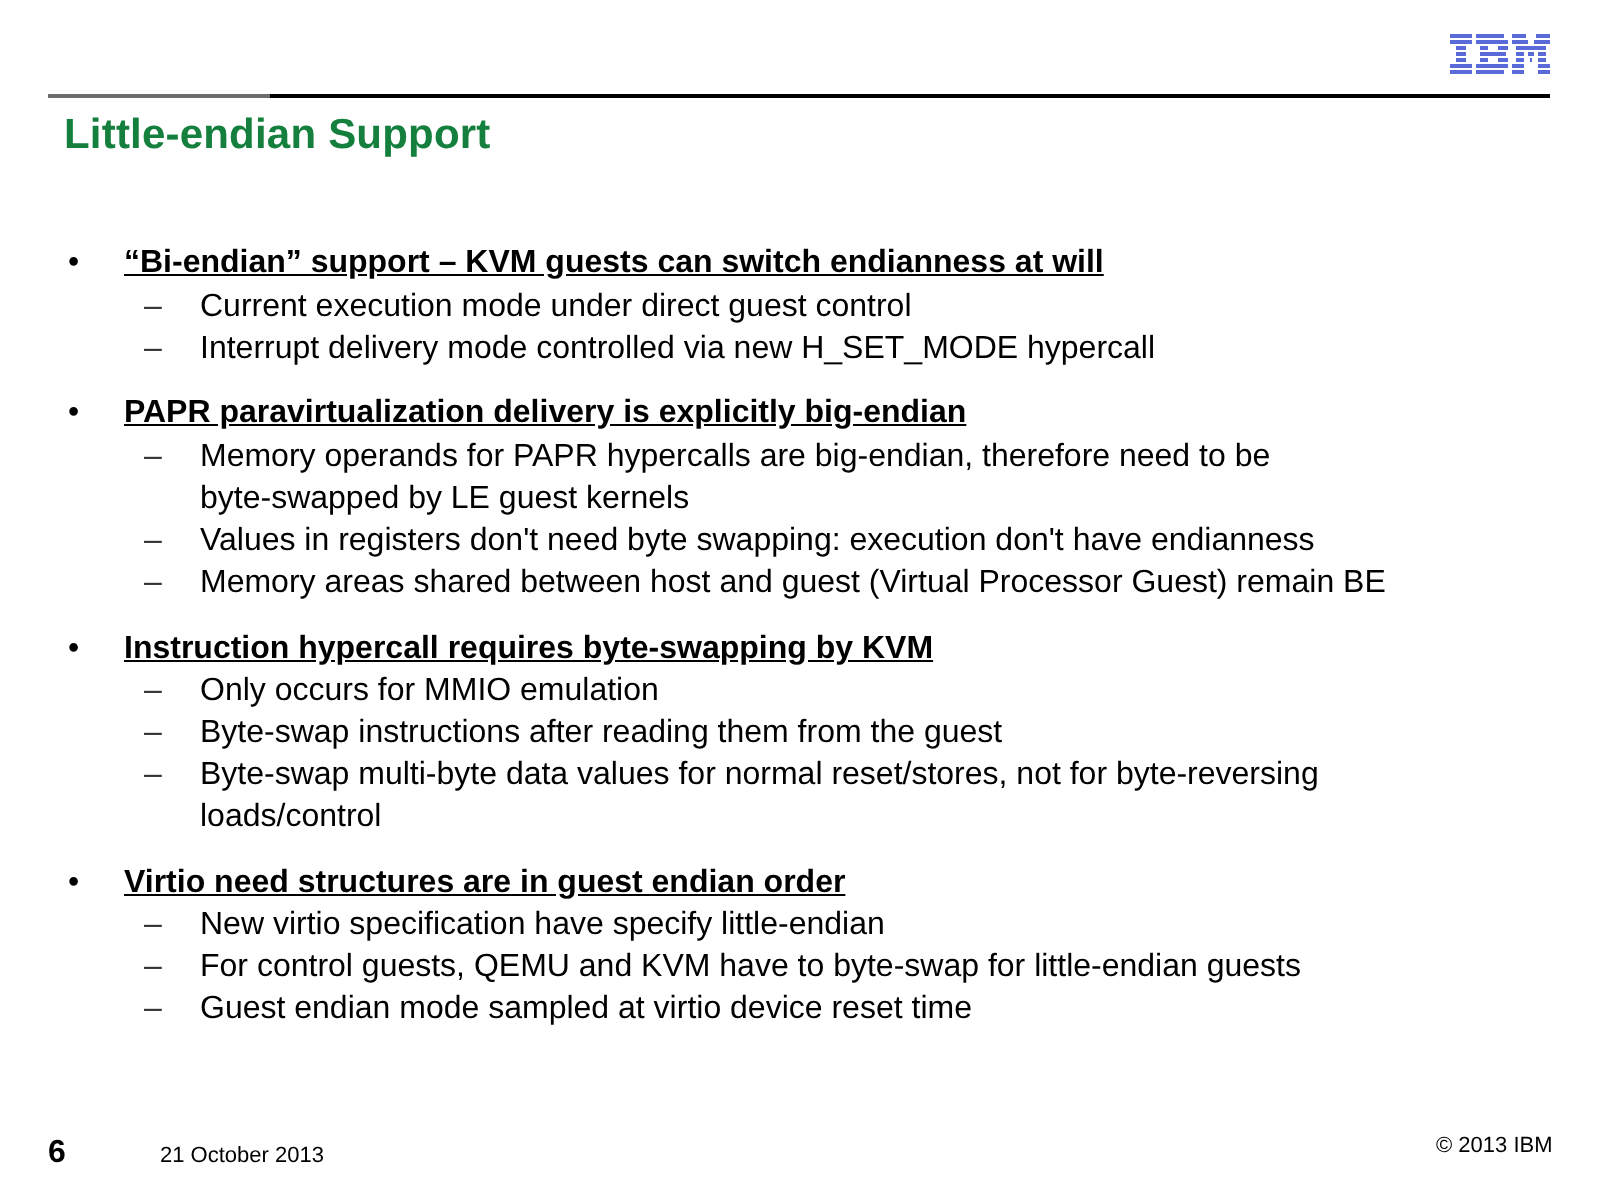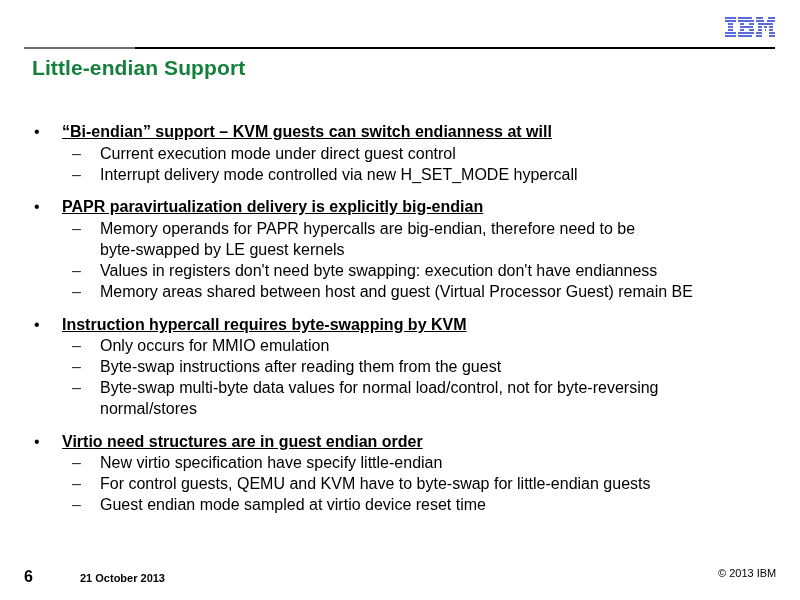--- a/index.html
+++ b/index.html
@@ -88,21 +88,20 @@
       left: 24px;
       top: 568px;
       font-size: 16px;
       font-weight: bold;
     }
     .footer-date {
       position: absolute;
       left: 80px;
       top: 572px;
       font-size: 11px;
-      font-weight: bold;
     }
     .footer-copyright {
       position: absolute;
       left: 700px;
       top: 567px;
       font-size: 11px;
       margin-left: 18px;
     }
   </style>
 </head>
@@ -170,22 +169,22 @@
   <span class="dash" style="top:282px">–</span>
   <span class="sub-text" style="top:282px">Memory areas shared between host and guest (Virtual Processor Guest) remain BE</span>
 
   <span class="bullet-dot" style="top:315px">•</span>
   <span class="bullet-text" style="top:315px">Instruction hypercall requires byte-swapping by KVM</span>
   <span class="dash" style="top:336px">–</span>
   <span class="sub-text" style="top:336px">Only occurs for MMIO emulation</span>
   <span class="dash" style="top:357px">–</span>
   <span class="sub-text" style="top:357px">Byte-swap instructions after reading them from the guest</span>
   <span class="dash" style="top:378px">–</span>
-  <span class="sub-text" style="top:378px">Byte-swap multi-byte data values for normal load/control, not for byte-reversing</span>
-  <span class="sub-text" style="top:399px">normal/stores</span>
+  <span class="sub-text" style="top:378px">Byte-swap multi-byte data values for normal reset/stores, not for byte-reversing</span>
+  <span class="sub-text" style="top:399px">loads/control</span>
 
   <span class="bullet-dot" style="top:432px">•</span>
   <span class="bullet-text" style="top:432px">Virtio need structures are in guest endian order</span>
   <span class="dash" style="top:453px">–</span>
   <span class="sub-text" style="top:453px">New virtio specification have specify little-endian</span>
   <span class="dash" style="top:474px">–</span>
   <span class="sub-text" style="top:474px">For control guests, QEMU and KVM have to byte-swap for little-endian guests</span>
   <span class="dash" style="top:495px">–</span>
   <span class="sub-text" style="top:495px">Guest endian mode sampled at virtio device reset time</span>
 </div>

